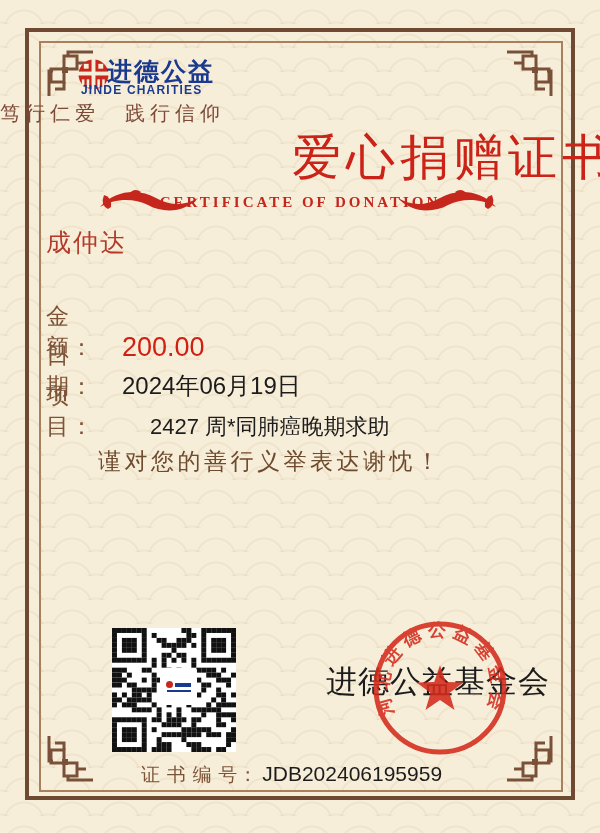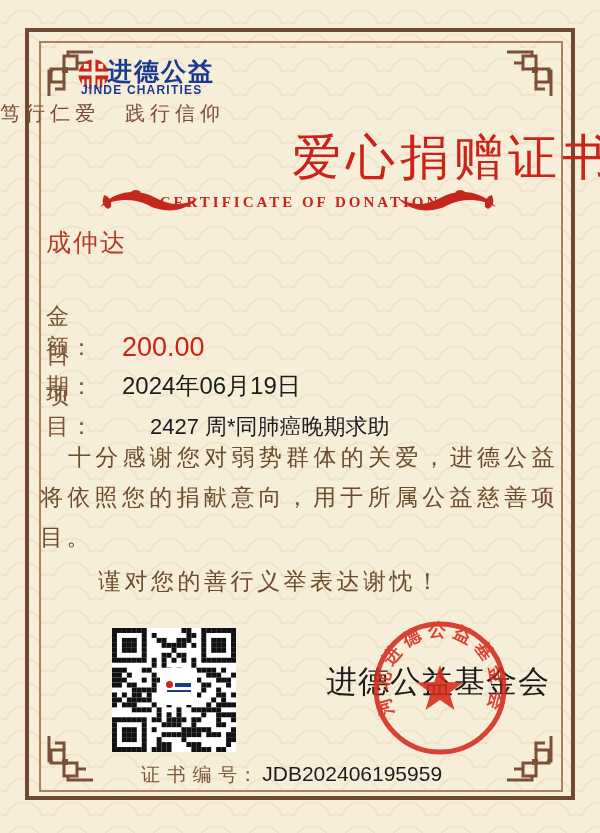--- a/index.html
+++ b/index.html
@@ -160,21 +160,20 @@
   <div class="field-row row-date">
     <span class="flabel serif">日 期：</span>
     <span class="fvalue">2024年06月19日</span>
   </div>
   <div class="field-row row-project">
     <span class="flabel serif">项 目：</span>
     <span class="fvalue fvalue-project">2427 周*同肺癌晚期求助</span>
   </div>
 
   <div class="body-text serif">
-    <p class="p1">十分感谢您对弱势群体的关爱，进德公益将依照您的捐献意向，用于所属公益慈善项目。</p>
     <p class="p2">谨对您的善行义举表达谢忱！</p>
   </div>
 
   <div class="qr">
       <svg width="124" height="124" viewBox="0 0 124 124">
         <rect width="124" height="124" fill="#fff"></rect>
         <g fill="#111">
           <rect x="0.00" y="0.00" width="4.96" height="4.96"></rect>
           <rect x="4.96" y="0.00" width="4.96" height="4.96"></rect>
           <rect x="9.92" y="0.00" width="4.96" height="4.96"></rect>

